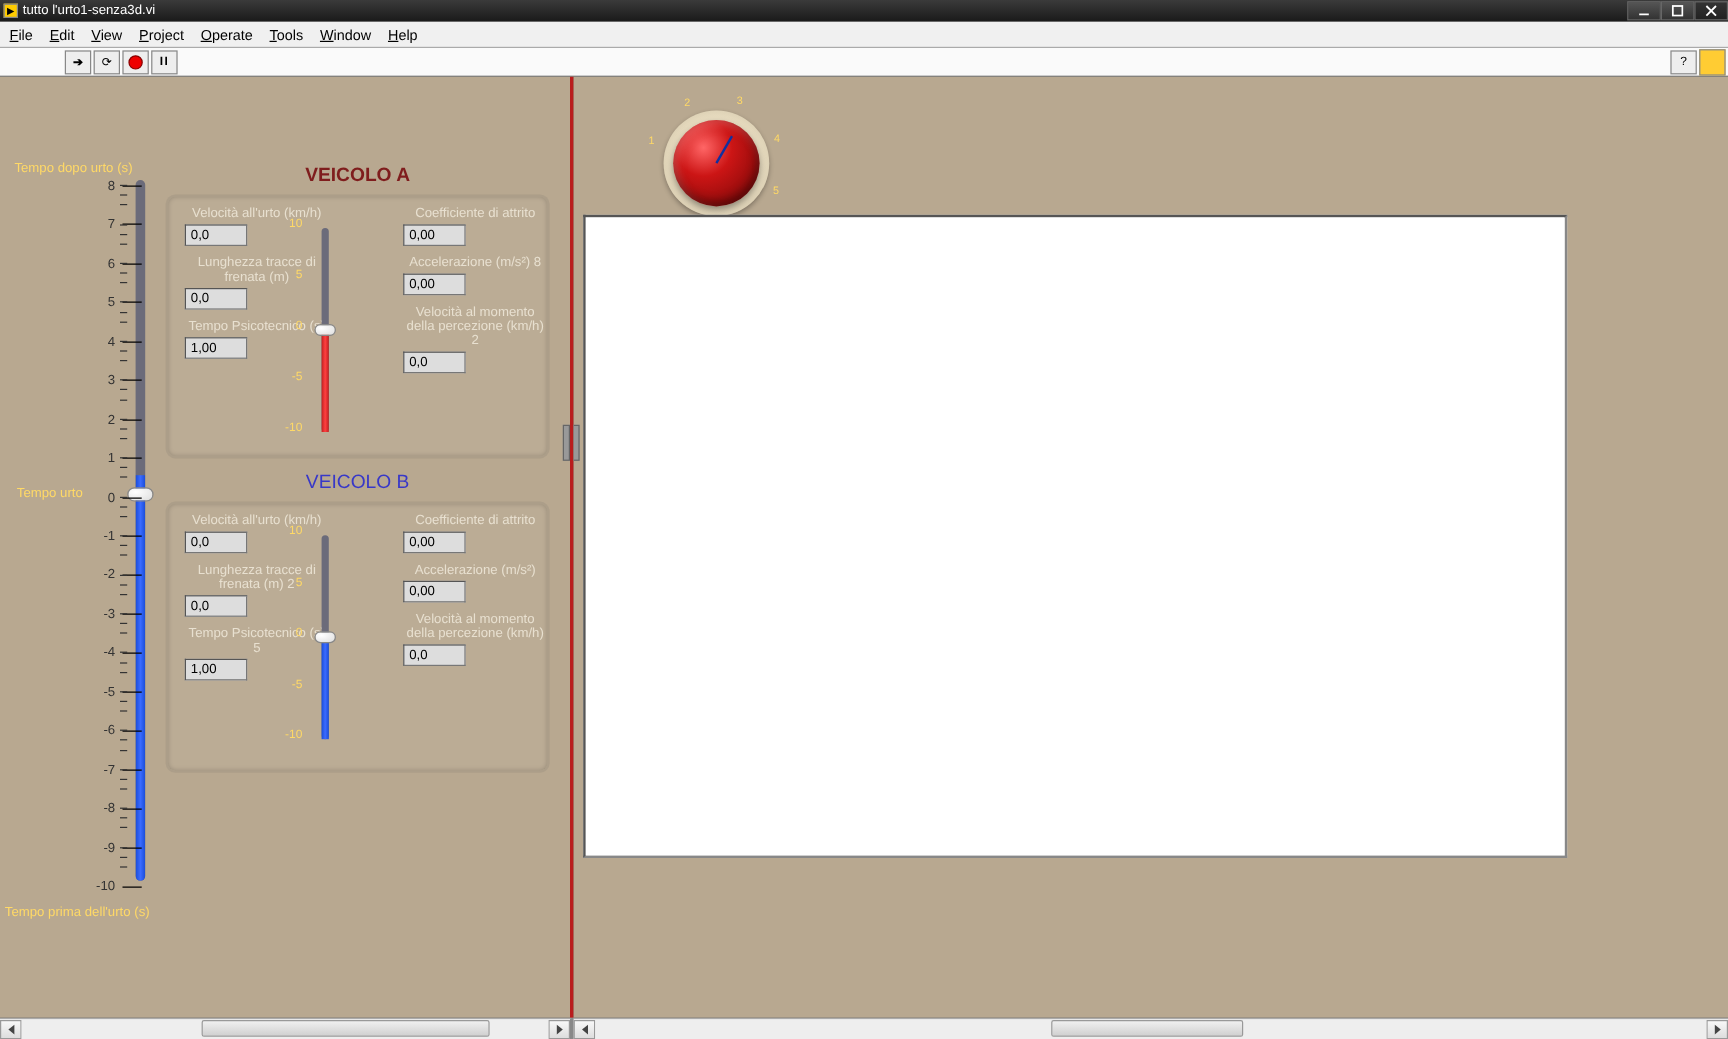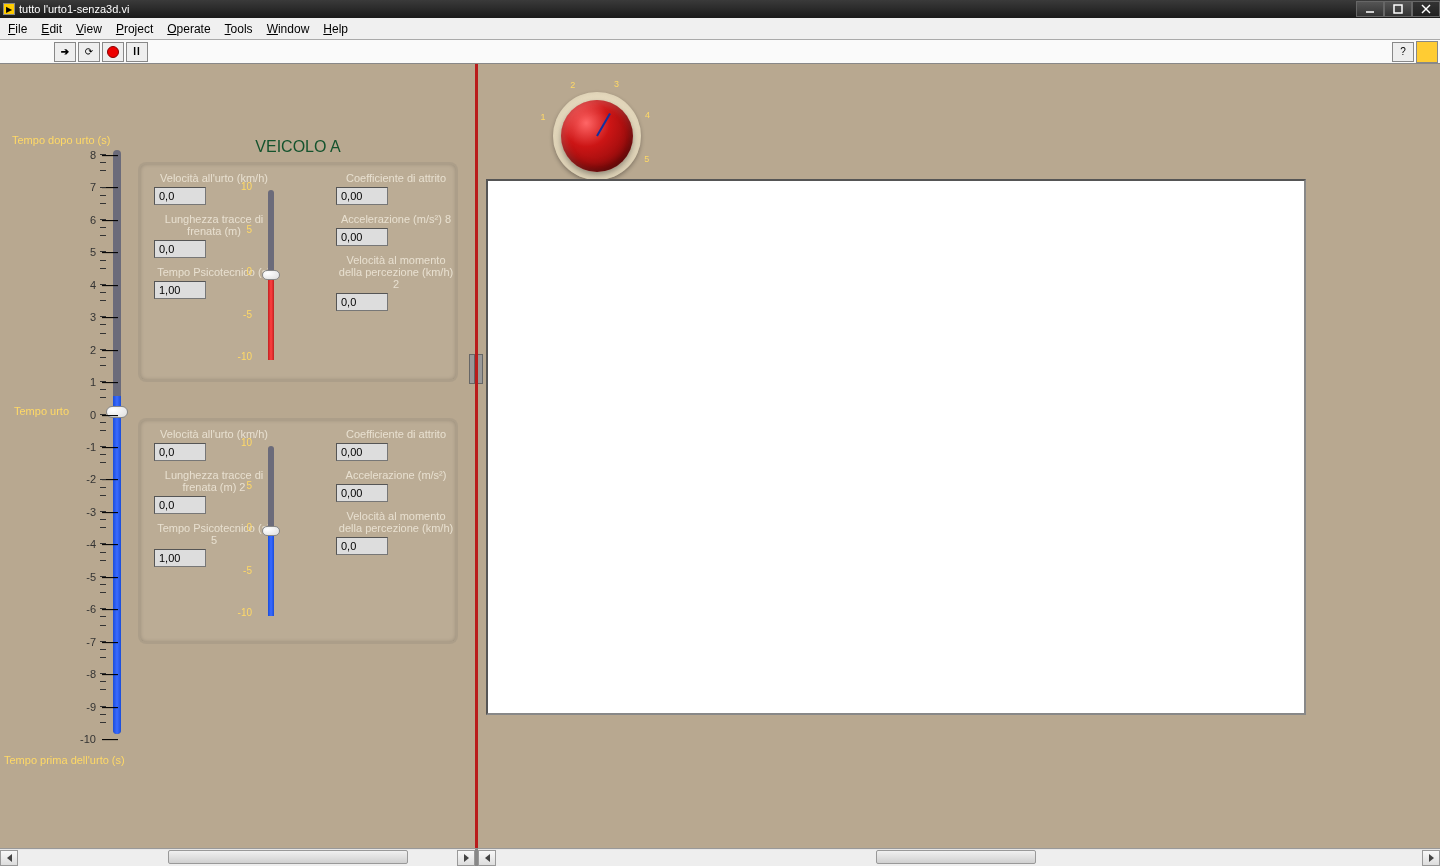--- a/index.html
+++ b/index.html
@@ -43,21 +43,21 @@
 .slider-track{position:absolute;left:13px;top:0;width:8px;height:584px;border-radius:4px;overflow:hidden;background:#6b6b7a;}
 .slider-fill-blue{position:absolute;bottom:0;left:0;width:100%;height:50%;background:linear-gradient(90deg,#1a4dd9,#3b6bff,#1a4dd9);}
 .slider-thumb{position:absolute;left:6px;top:287px;width:22px;height:12px;background:radial-gradient(ellipse at 30% 30%,#fff,#ddd);border-radius:6px;border:1px solid #888;}
 .tick-row{position:absolute;display:flex;align-items:center;gap:2px;}
 
 
 .vehicle-group{position:absolute;left:138px;width:320px;border:2px solid rgba(0,0,0,.08);border-radius:8px;background:rgba(255,255,255,.05);box-shadow:inset 0 0 4px rgba(0,0,0,.2);}
 .group-a{top:98px;height:220px;}
 .group-b{top:354px;height:226px;}
 .vehicle-title{text-align:center;font-size:16px;font-weight:400;padding:4px 0;margin-top:-30px;margin-bottom:6px;}
-.title-a{color:#14532d;}
+.title-a{color:#7f1d1d;font-weight:bold;}
 .title-b{color:#3838c8;}
 
 .field-col{position:absolute;width:120px;}
 .col1{left:14px;top:8px;}
 .col2{left:196px;top:8px;}
 .field{margin-bottom:8px;}
 .field-label{font-size:11px;color:#e8e0d0;line-height:1.1;margin-bottom:2px;text-align:center;}
 .field-input{width:52px;height:18px;background:#ddd;border:1px solid #777;border-top-color:#555;border-left-color:#555;padding:1px 4px;font-size:11px;}
 
 
@@ -188,20 +188,21 @@
         <div class="mini-thumb"></div>
       </div>
       <div class="field-col col2">
         <div class="field"><div class="field-label">Coefficiente di attrito</div><input class="field-input" value="0,00" style=""></div>
         <div class="field"><div class="field-label">Accelerazione (m/s²) 8</div><input class="field-input" value="0,00" style=""></div>
         <div class="field"><div class="field-label">Velocità al momento della percezione (km/h)  2</div><input class="field-input" value="0,0" style=""></div>
       </div>
     </div>
 
     <div class="vehicle-group group-b">
+      <div class="vehicle-title title-b">VEICOLO B</div>
       <div class="field-col col1">
         <div class="field"><div class="field-label">Velocità all'urto (km/h)</div><input class="field-input" value="0,0" style=""></div>
         <div class="field"><div class="field-label">Lunghezza tracce di frenata (m)  2</div><input class="field-input" value="0,0" style=""></div>
         <div class="field"><div class="field-label">Tempo Psicotecnico (s) 5</div><input class="field-input" value="1,00" style=""></div>
       </div>
       <div class="mini-slider">
         <div class="mini-ticks" id="miniB">
             <div class="mini-tick" style="top: -5px;">10</div>
             <div class="mini-tick" style="top: 37.5px;">5</div>
             <div class="mini-tick" style="top: 80px;">0</div>

